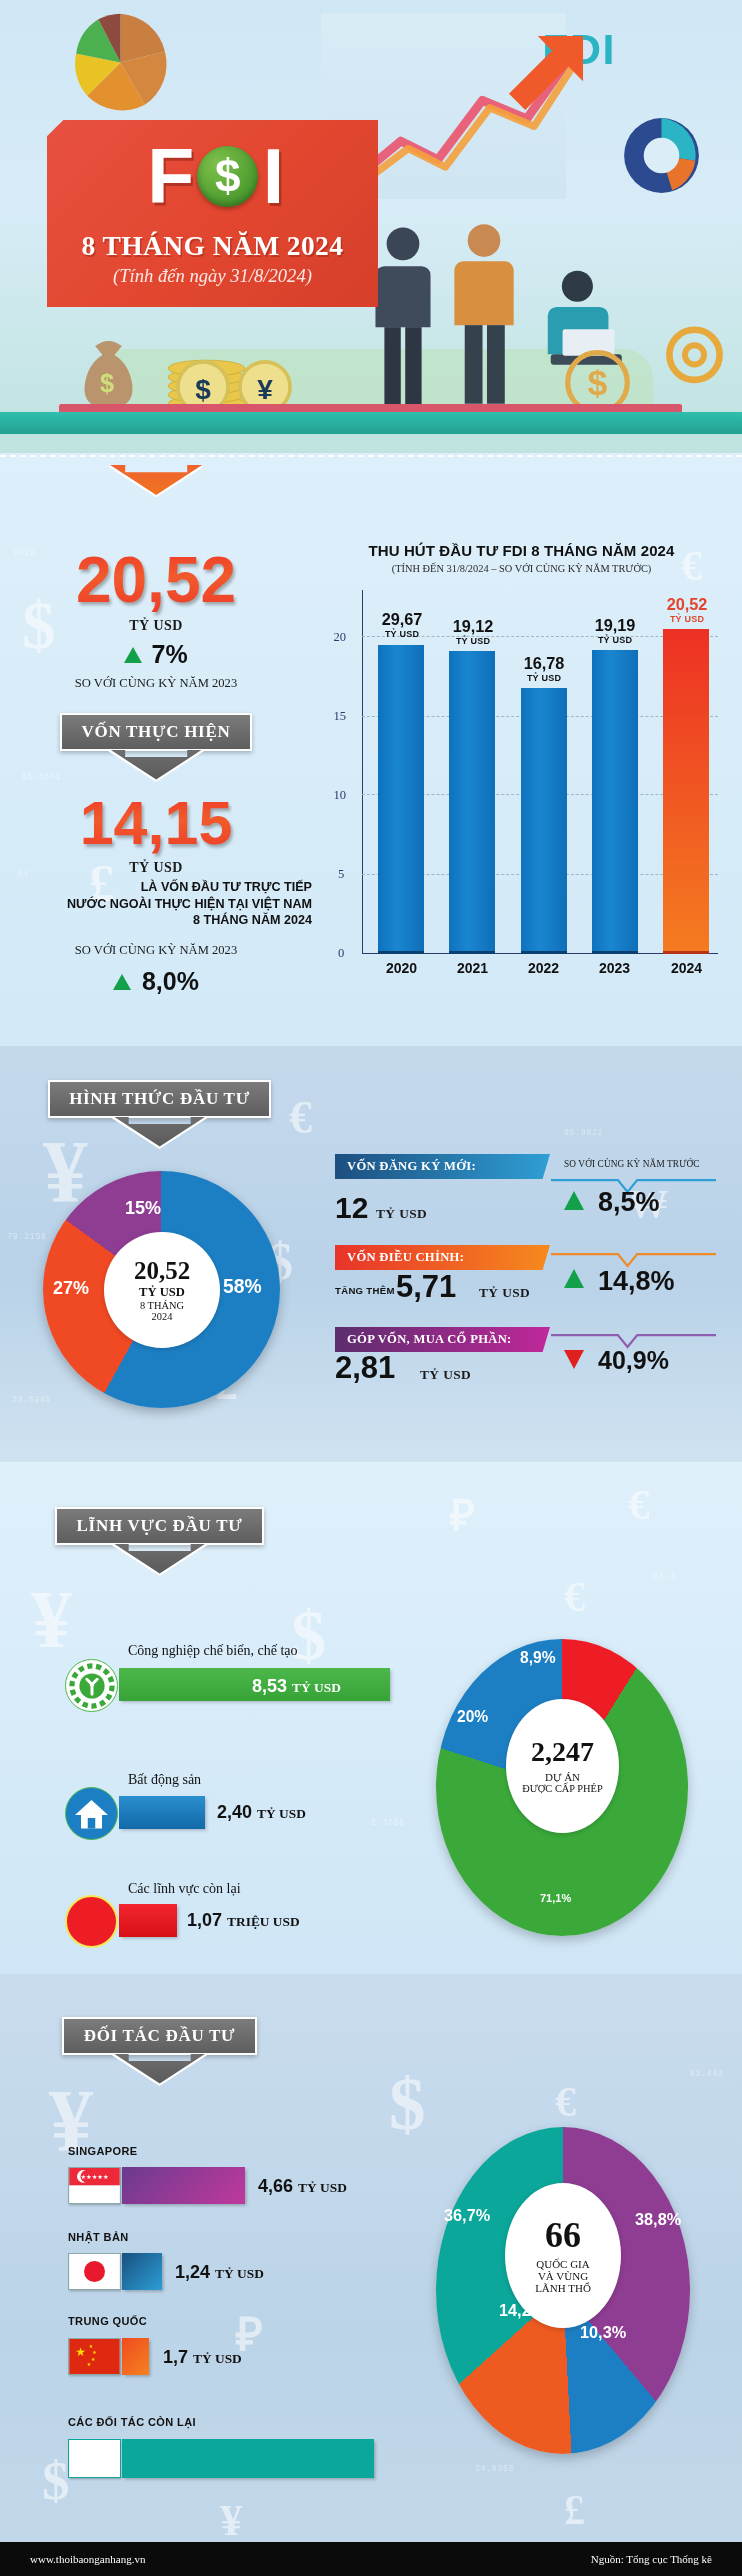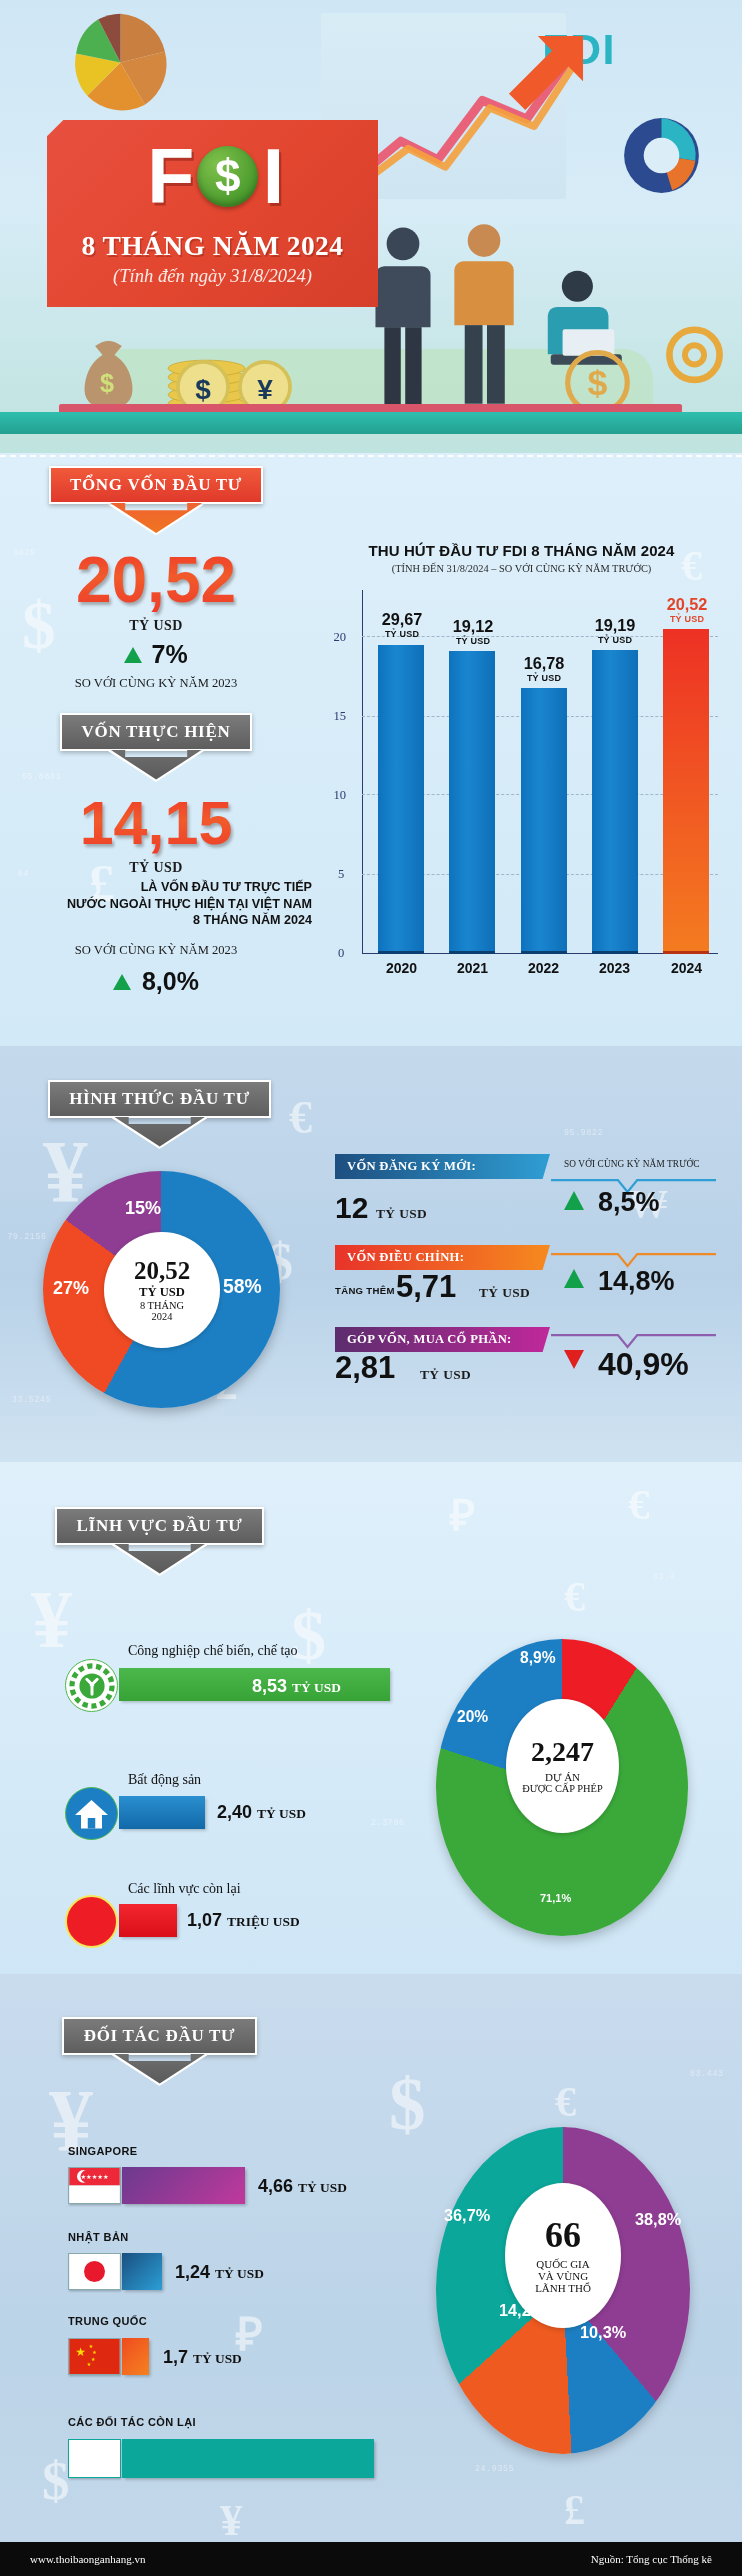--- a/index.html
+++ b/index.html
@@ -253,21 +253,20 @@
   <div class="band band-a" style="top:453px; height:594px;">
     <div class="dashline" style="top:1.5px;"></div>
     <span class="bgsym" style="left:22px;top:134px;font-size:67px;">$</span>
     <span class="bgsym" style="left:681px;top:89px;font-size:42px;">€</span>
     <span class="bgsym" style="left:89px;top:401px;font-size:52px;">£</span>
     <span class="bgnum" style="left:13.4px;top:95px;">9629</span>
     <span class="bgnum" style="left:22px;top:319px;">65.8861</span>
     <span class="bgnum" style="left:18px;top:416px;">64</span>
 
     <div class="ribbon red" style="left:0; top:13.4px; width:312px;">
-      <div class="plate">TỔNG VỐN ĐẦU TƯ</div>
       <div class="tail"></div>
     </div>
 
     <div class="bignum" style="position:absolute;left:0;top:95px;width:312px;text-align:center;font-size:64px;">20,52</div>
     <div class="tyusd" style="position:absolute;left:0;top:165px;width:312px;text-align:center;font-size:14px;">TỶ USD</div>
     <div style="position:absolute;left:0;top:187px;width:312px;text-align:center;">
       <span class="arrow-up" style="border-left:9.6px solid transparent;border-right:9.6px solid transparent;border-bottom:16.3px solid #13a04a;margin-right:6px;"></span>
       <span style="font-family:'Liberation Sans',sans-serif;font-weight:700;font-size:25px;color:#111;vertical-align:middle;">7%</span>
     </div>
     <div style="position:absolute;left:0;top:223px;width:312px;text-align:center;font-family:'Liberation Serif',serif;font-size:12.6px;color:#1a1a1a;">SO VỚI CÙNG KỲ NĂM 2023</div>
@@ -399,21 +398,21 @@
 
     <div class="tagbar purple" style="left:335px; top:281px; width:215px;">
       <span>GÓP VỐN, MUA CỔ PHẦN:</span>
     </div>
     <svg style="position:absolute;left:551px;top:286px;" width="165" height="18" viewBox="0 0 222 24">
       <polyline points="0,4 90,4 103,20 116,4 222,4" fill="none" stroke="#8e5fae" stroke-width="3"></polyline>
     </svg>
     <div style="position:absolute;left:335px;top:304px;font-family:'Liberation Sans',sans-serif;font-weight:700;font-size:31px;color:#111;">2,81</div>
     <div class="tyusd" style="position:absolute;left:420px;top:321px;font-size:13.4px;">TỶ USD</div>
     <span style="position:absolute;left:564px;top:304px;width:0;height:0;border-left:10.4px solid transparent;border-right:10.4px solid transparent;border-top:19.3px solid #e01f1f;"></span>
-    <div style="position:absolute;left:598px;top:300px;font-family:'Liberation Sans',sans-serif;font-weight:700;font-size:32px;color:#111;">40,9%</div>
+    <div style="position:absolute;left:598px;top:300px;font-family:'Liberation Sans',sans-serif;font-weight:700;font-size:25px;color:#111;">40,9%</div>
   </div>
 
   <div class="band band-c" style="top:1462px; height:512px;">
     <span class="bgsym" style="left:31px;top:111px;font-size:82px;">¥</span>
     <span class="bgsym" style="left:291px;top:134px;font-size:70px;">$</span>
     <span class="bgsym" style="left:450px;top:22px;font-size:43px;">₽</span>
     <span class="bgsym" style="left:628px;top:18px;font-size:43px;">€</span>
     <span class="bgsym" style="left:564px;top:111px;font-size:42px;">€</span>
     <span class="bgnum" style="left:653px;top:110px;">83.4</span>
     <span class="bgnum" style="left:371px;top:356px;">2.3786</span>

